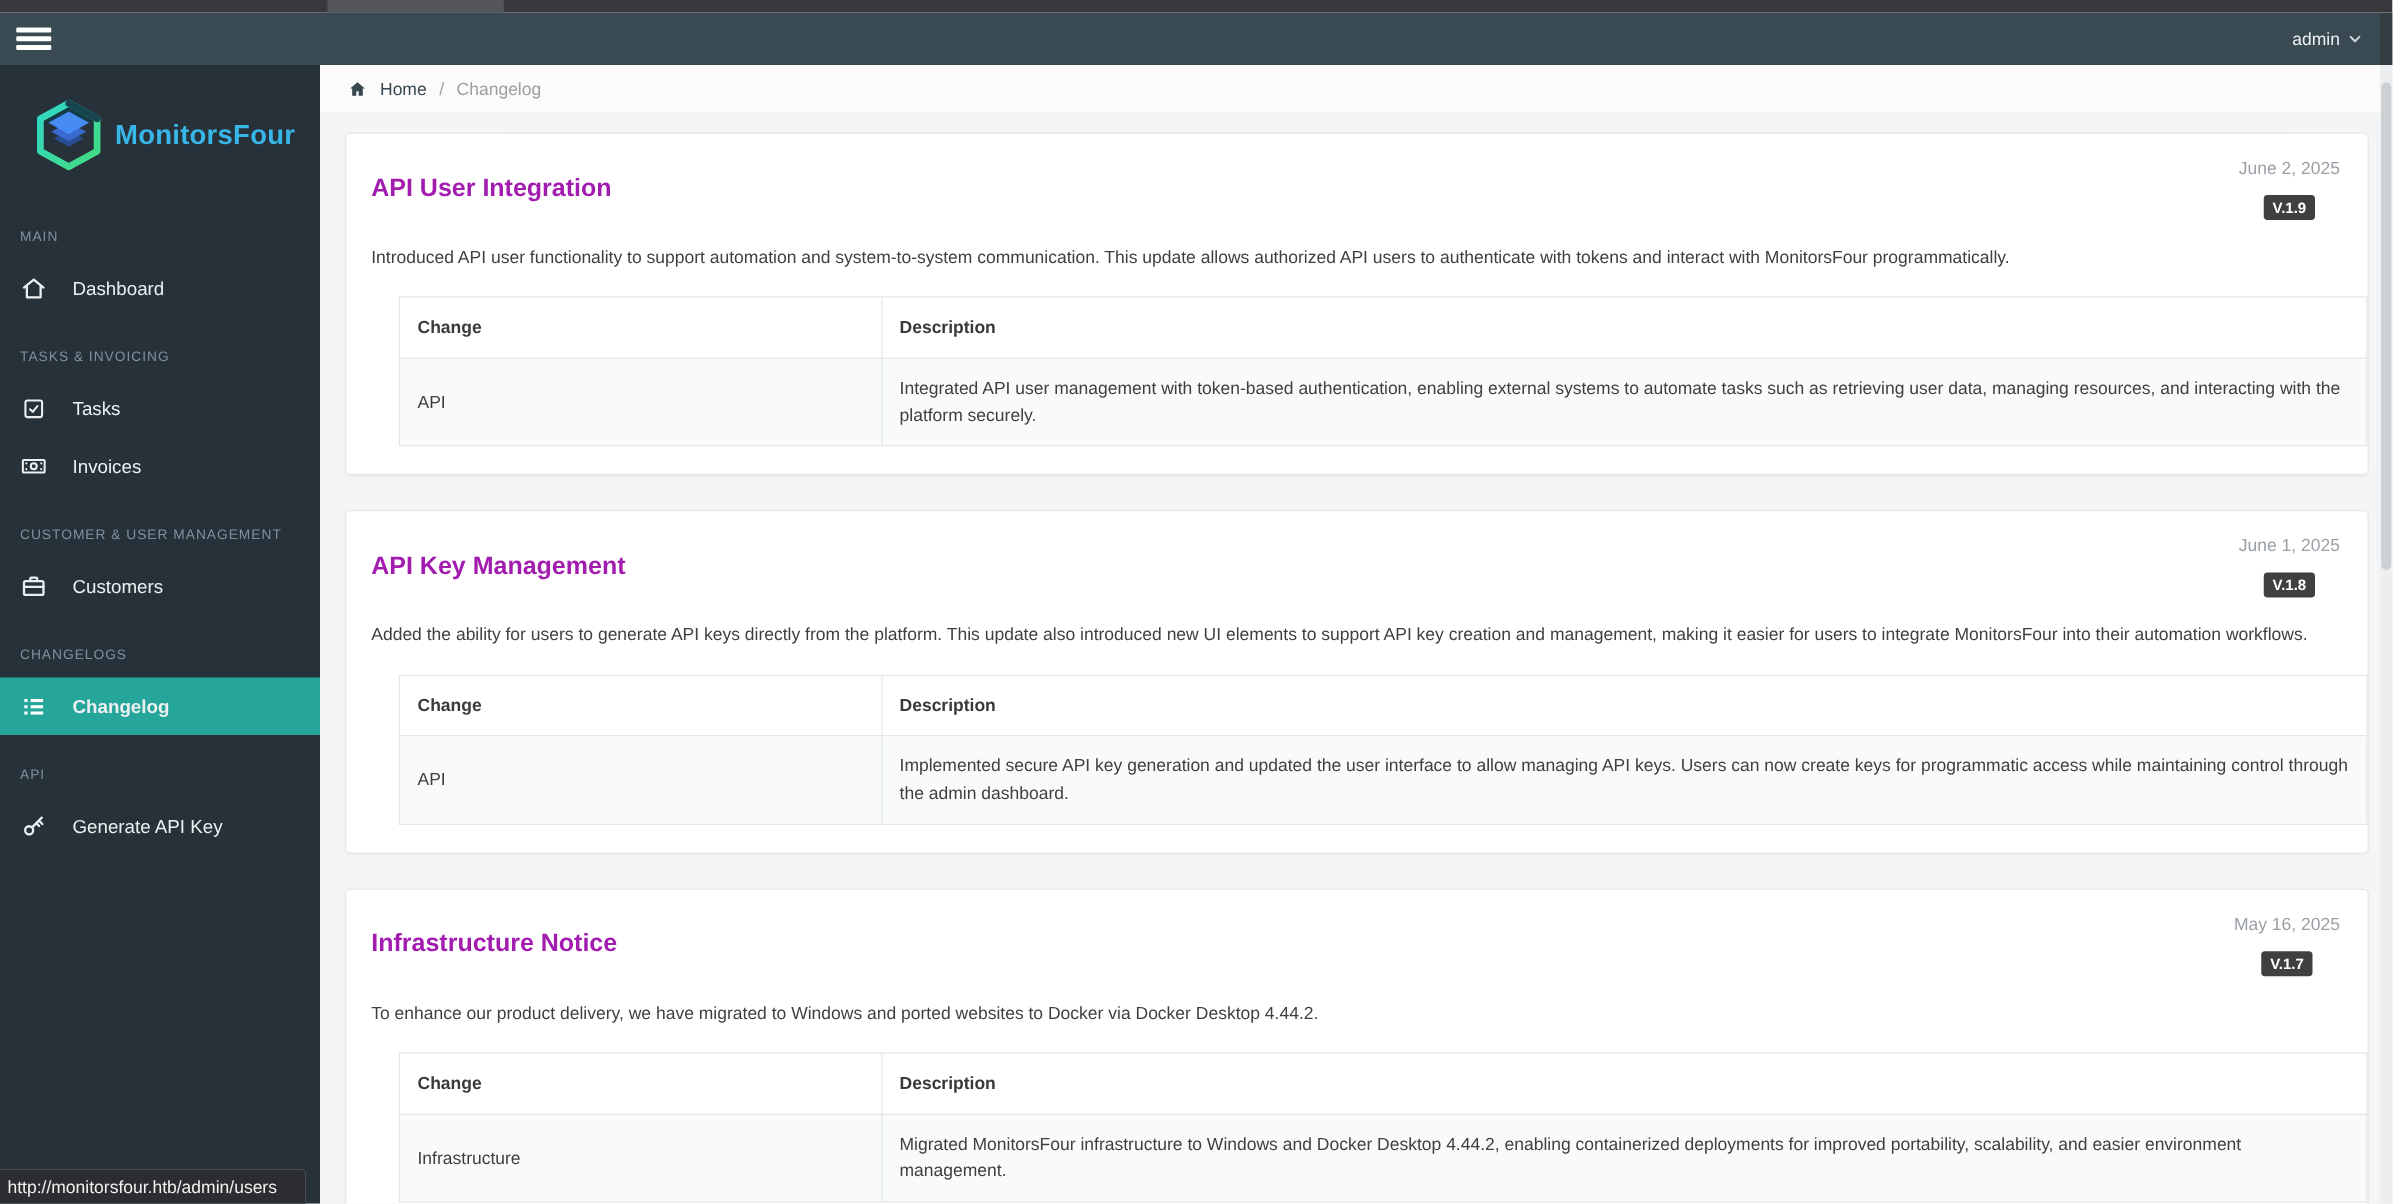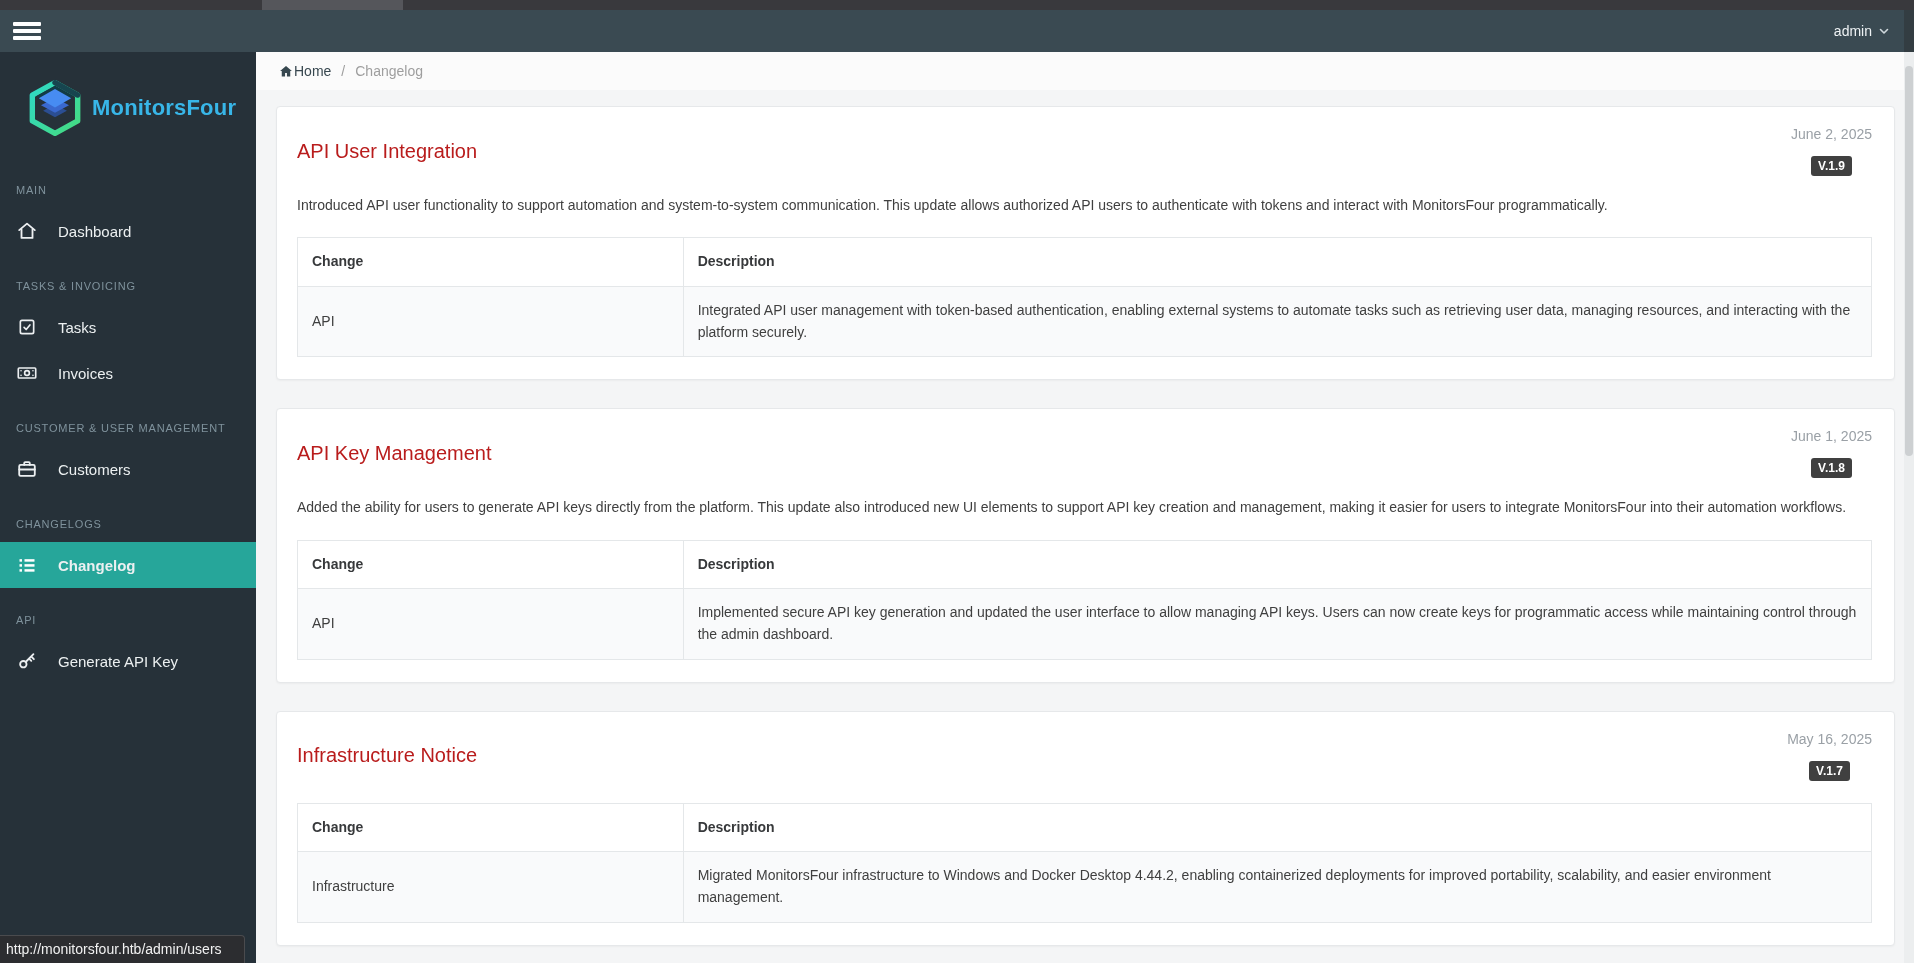--- a/index.html
+++ b/index.html
@@ -45,44 +45,44 @@
   .nav-item .nav-icon { width: 22px; height: 22px; display: flex; align-items: center; justify-content: center; }
   .nav-item.hovered { background: rgba(255,255,255,0.06); }
   .nav-item.active { background: #26a69a; font-weight: bold; }
 
   
   .main { position: absolute; top: 52px; left: 256px; right: 0; bottom: 0; overflow: hidden; }
   .breadcrumb-bar {
     height: 38px; background: #fbfbfb; display: flex; align-items: center; gap: 10px;
     padding: 0 22px; font-size: 14px;
   }
-  .breadcrumb-bar .crumb-home { color: #37474f; display: flex; align-items: center; cursor: pointer; }
+  .breadcrumb-bar .crumb-home { color: #37474f; display: flex; align-items: center; gap: 10px; cursor: pointer; }
   .breadcrumb-bar .crumb-home-label { color: #37474f; }
   .breadcrumb-bar .crumb-sep { color: #9e9e9e; }
   .breadcrumb-bar .crumb-current { color: #9e9e9e; }
 
   .content { padding: 16px 19px 0 20px; background: #f4f5f6; height: calc(100% - 38px); overflow: hidden; }
 
   
   .card {
     background: #ffffff; border: 1px solid #e6e8ea; border-radius: 4px;
     box-shadow: 0 1px 2px rgba(0,0,0,0.04);
     padding: 19px 22px 22px 20px; margin-bottom: 28px;
   }
   .card-head { display: flex; align-items: center; justify-content: space-between; }
-  .card-title { font-size: 20px; font-weight: 400; color: #b91c1c; }
+  .card-title { font-size: 20px; font-weight: 700; color: #a21caf; }
   .card-meta { display: flex; align-items: center; gap: 14px; flex-direction: column; }
   .card-date { color: #9aa0a6; font-size: 14px; }
   .version-badge {
     background: #404040; color: #ffffff; font-size: 12px; font-weight: bold;
     padding: 4px 7px; border-radius: 3px; line-height: 1;
   }
   .card-summary { margin-top: 19px; font-size: 14px; color: #3f3f3f; line-height: 1.45; }
 
-  table.change-table { width: 100%; border-collapse: collapse; margin-top: 22px; font-size: 14px; }
+  table.change-table { width: 100%; border-collapse: collapse; margin-top: 22px; font-size: 14px; margin-left: 22px; }
   table.change-table th, table.change-table td {
     border: 1px solid #e4e7e9; text-align: left; vertical-align: middle;
     padding: 13px 14px; color: #3f3f3f; line-height: 1.55;
   }
   table.change-table th { font-weight: bold; color: #37393b; background: #ffffff; }
   table.change-table td.col-change, table.change-table th.col-change { width: 24.5%; }
   table.change-table tbody tr:nth-child(odd) { background: #f9fafb; }
 
   
   .scrollbar { position: absolute; top: 10px; right: 0; bottom: 0; width: 10px; background: #eceeef; z-index: 70; }
@@ -274,20 +274,21 @@
     </div>
 
     <div class="card">
       <div class="card-head">
         <div class="card-title">Infrastructure Notice</div>
         <div class="card-meta">
           <span class="card-date">May 16, 2025</span>
           <span class="version-badge">V.1.7</span>
         </div>
       </div>
+      <div class="card-summary">To enhance our product delivery, we have migrated to Windows and ported websites to Docker via Docker Desktop 4.44.2.</div>
       <table class="change-table">
         <thead>
           <tr>
             <th class="col-change">Change</th>
             <th>Description</th>
           </tr>
         </thead>
         <tbody>
           <tr>
             <td class="col-change">Infrastructure</td>

